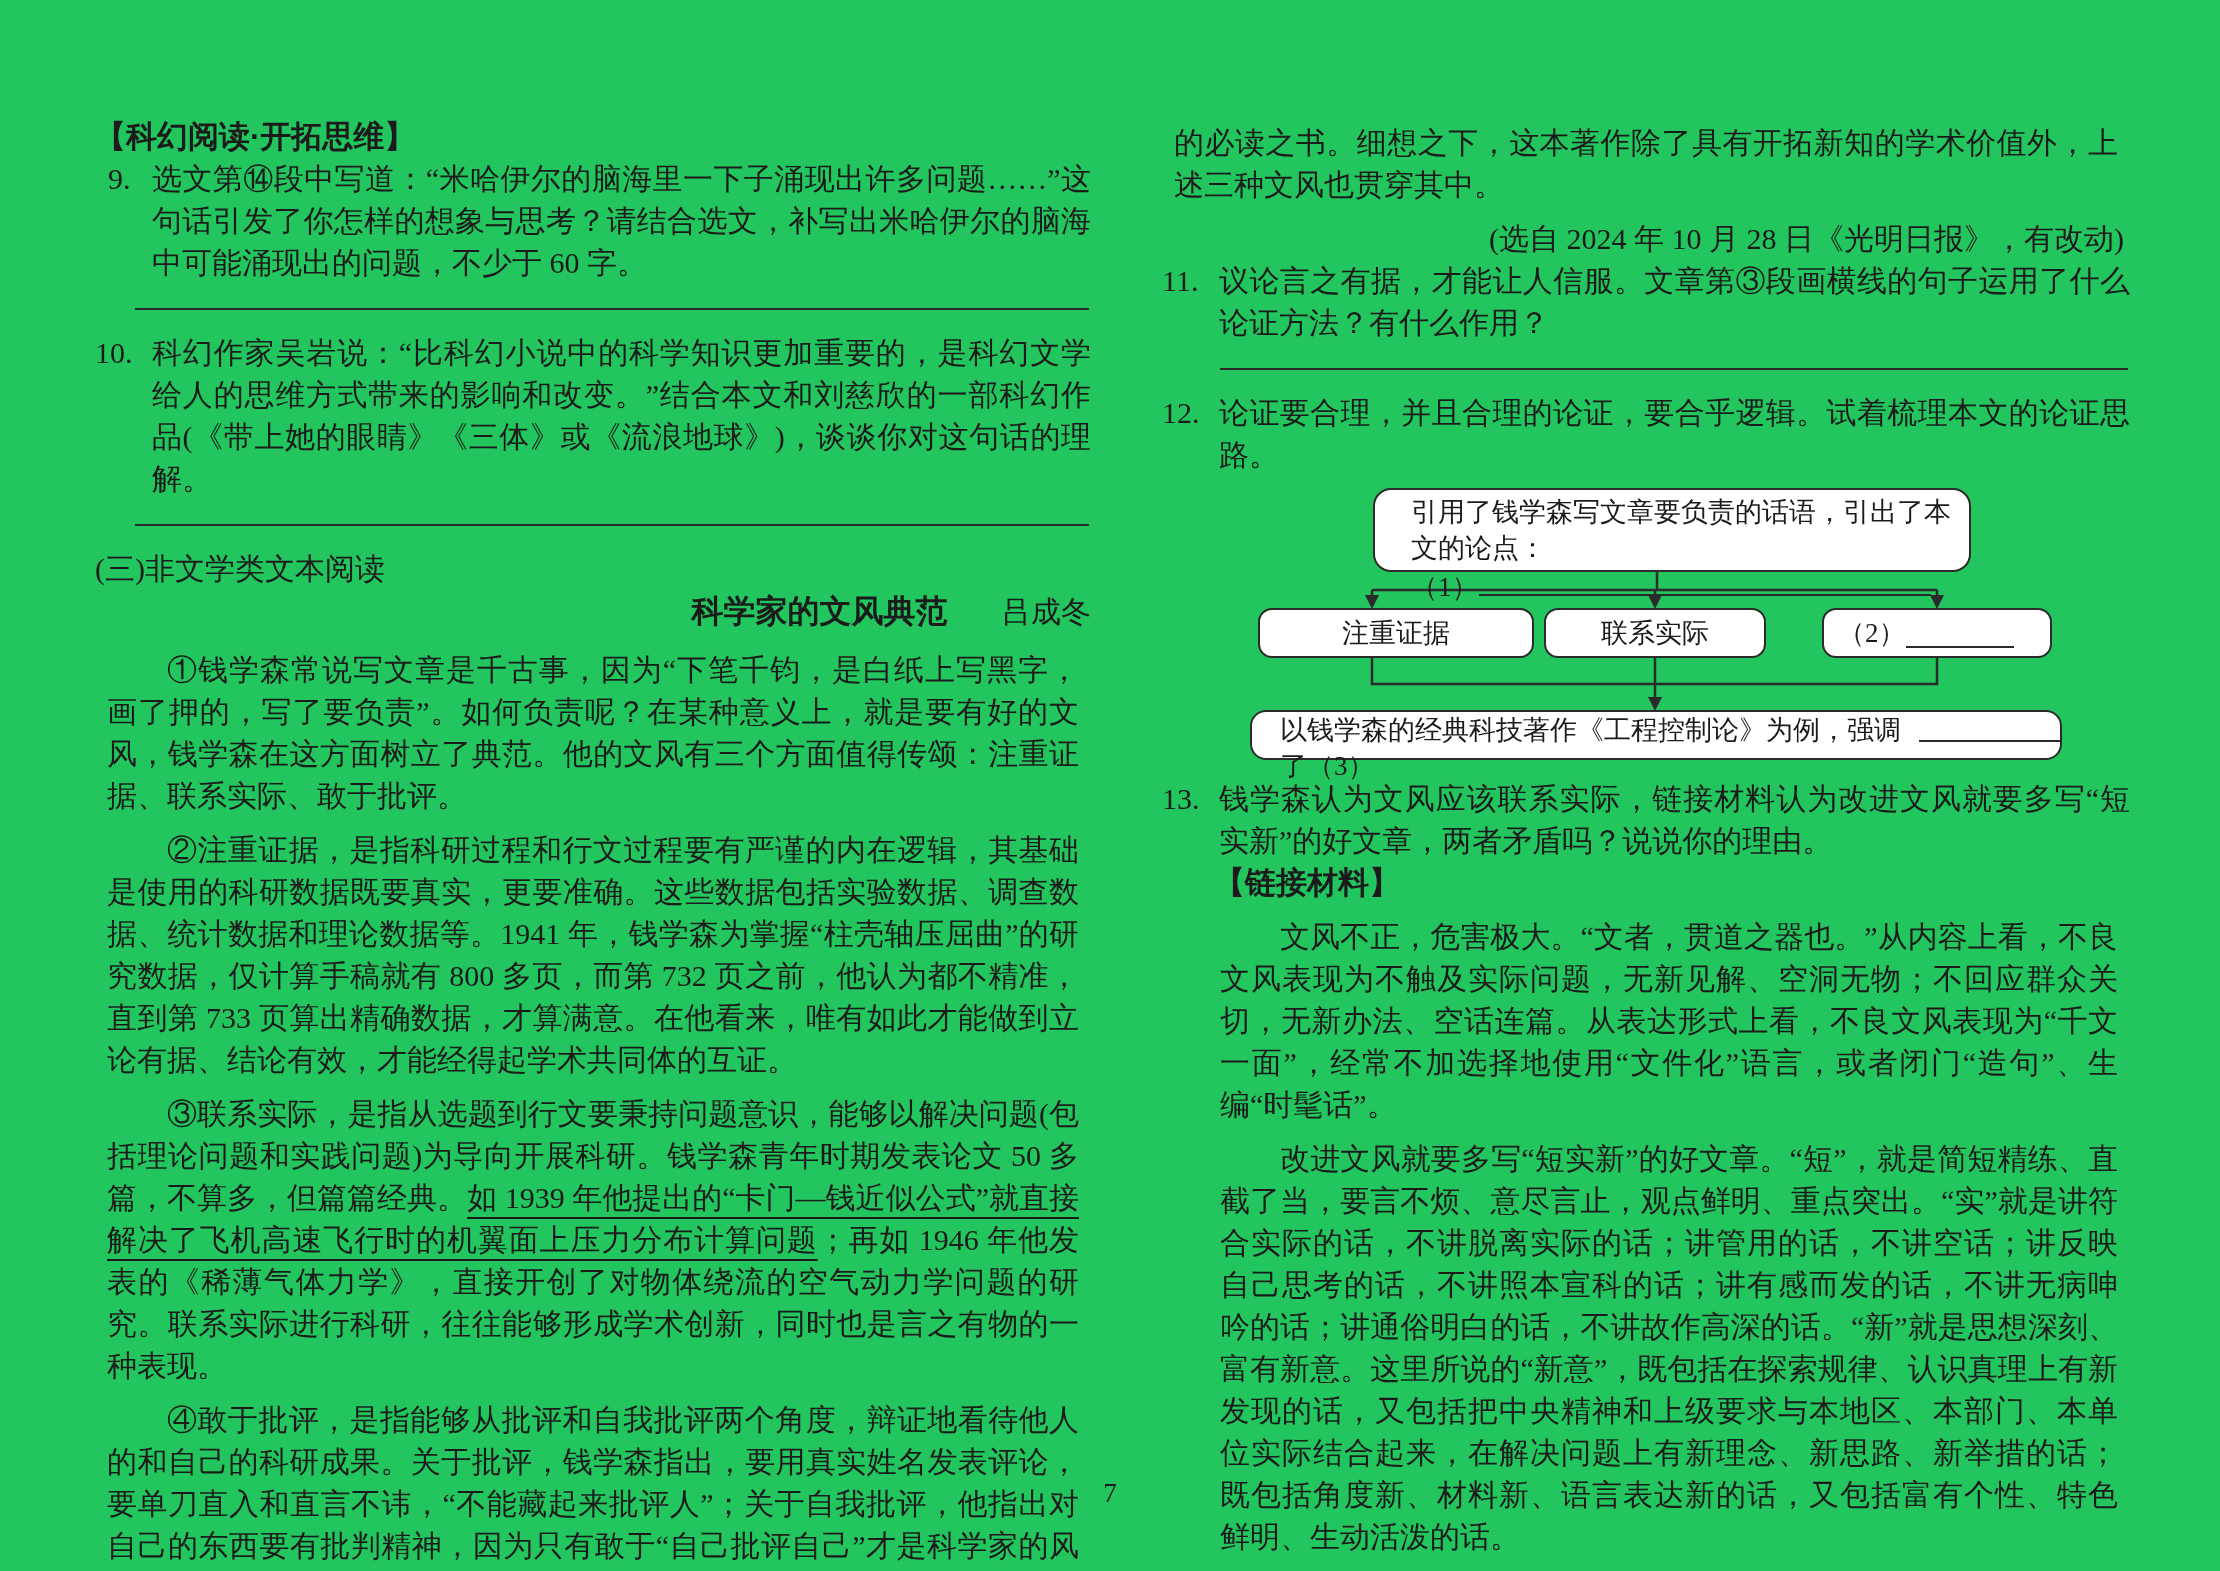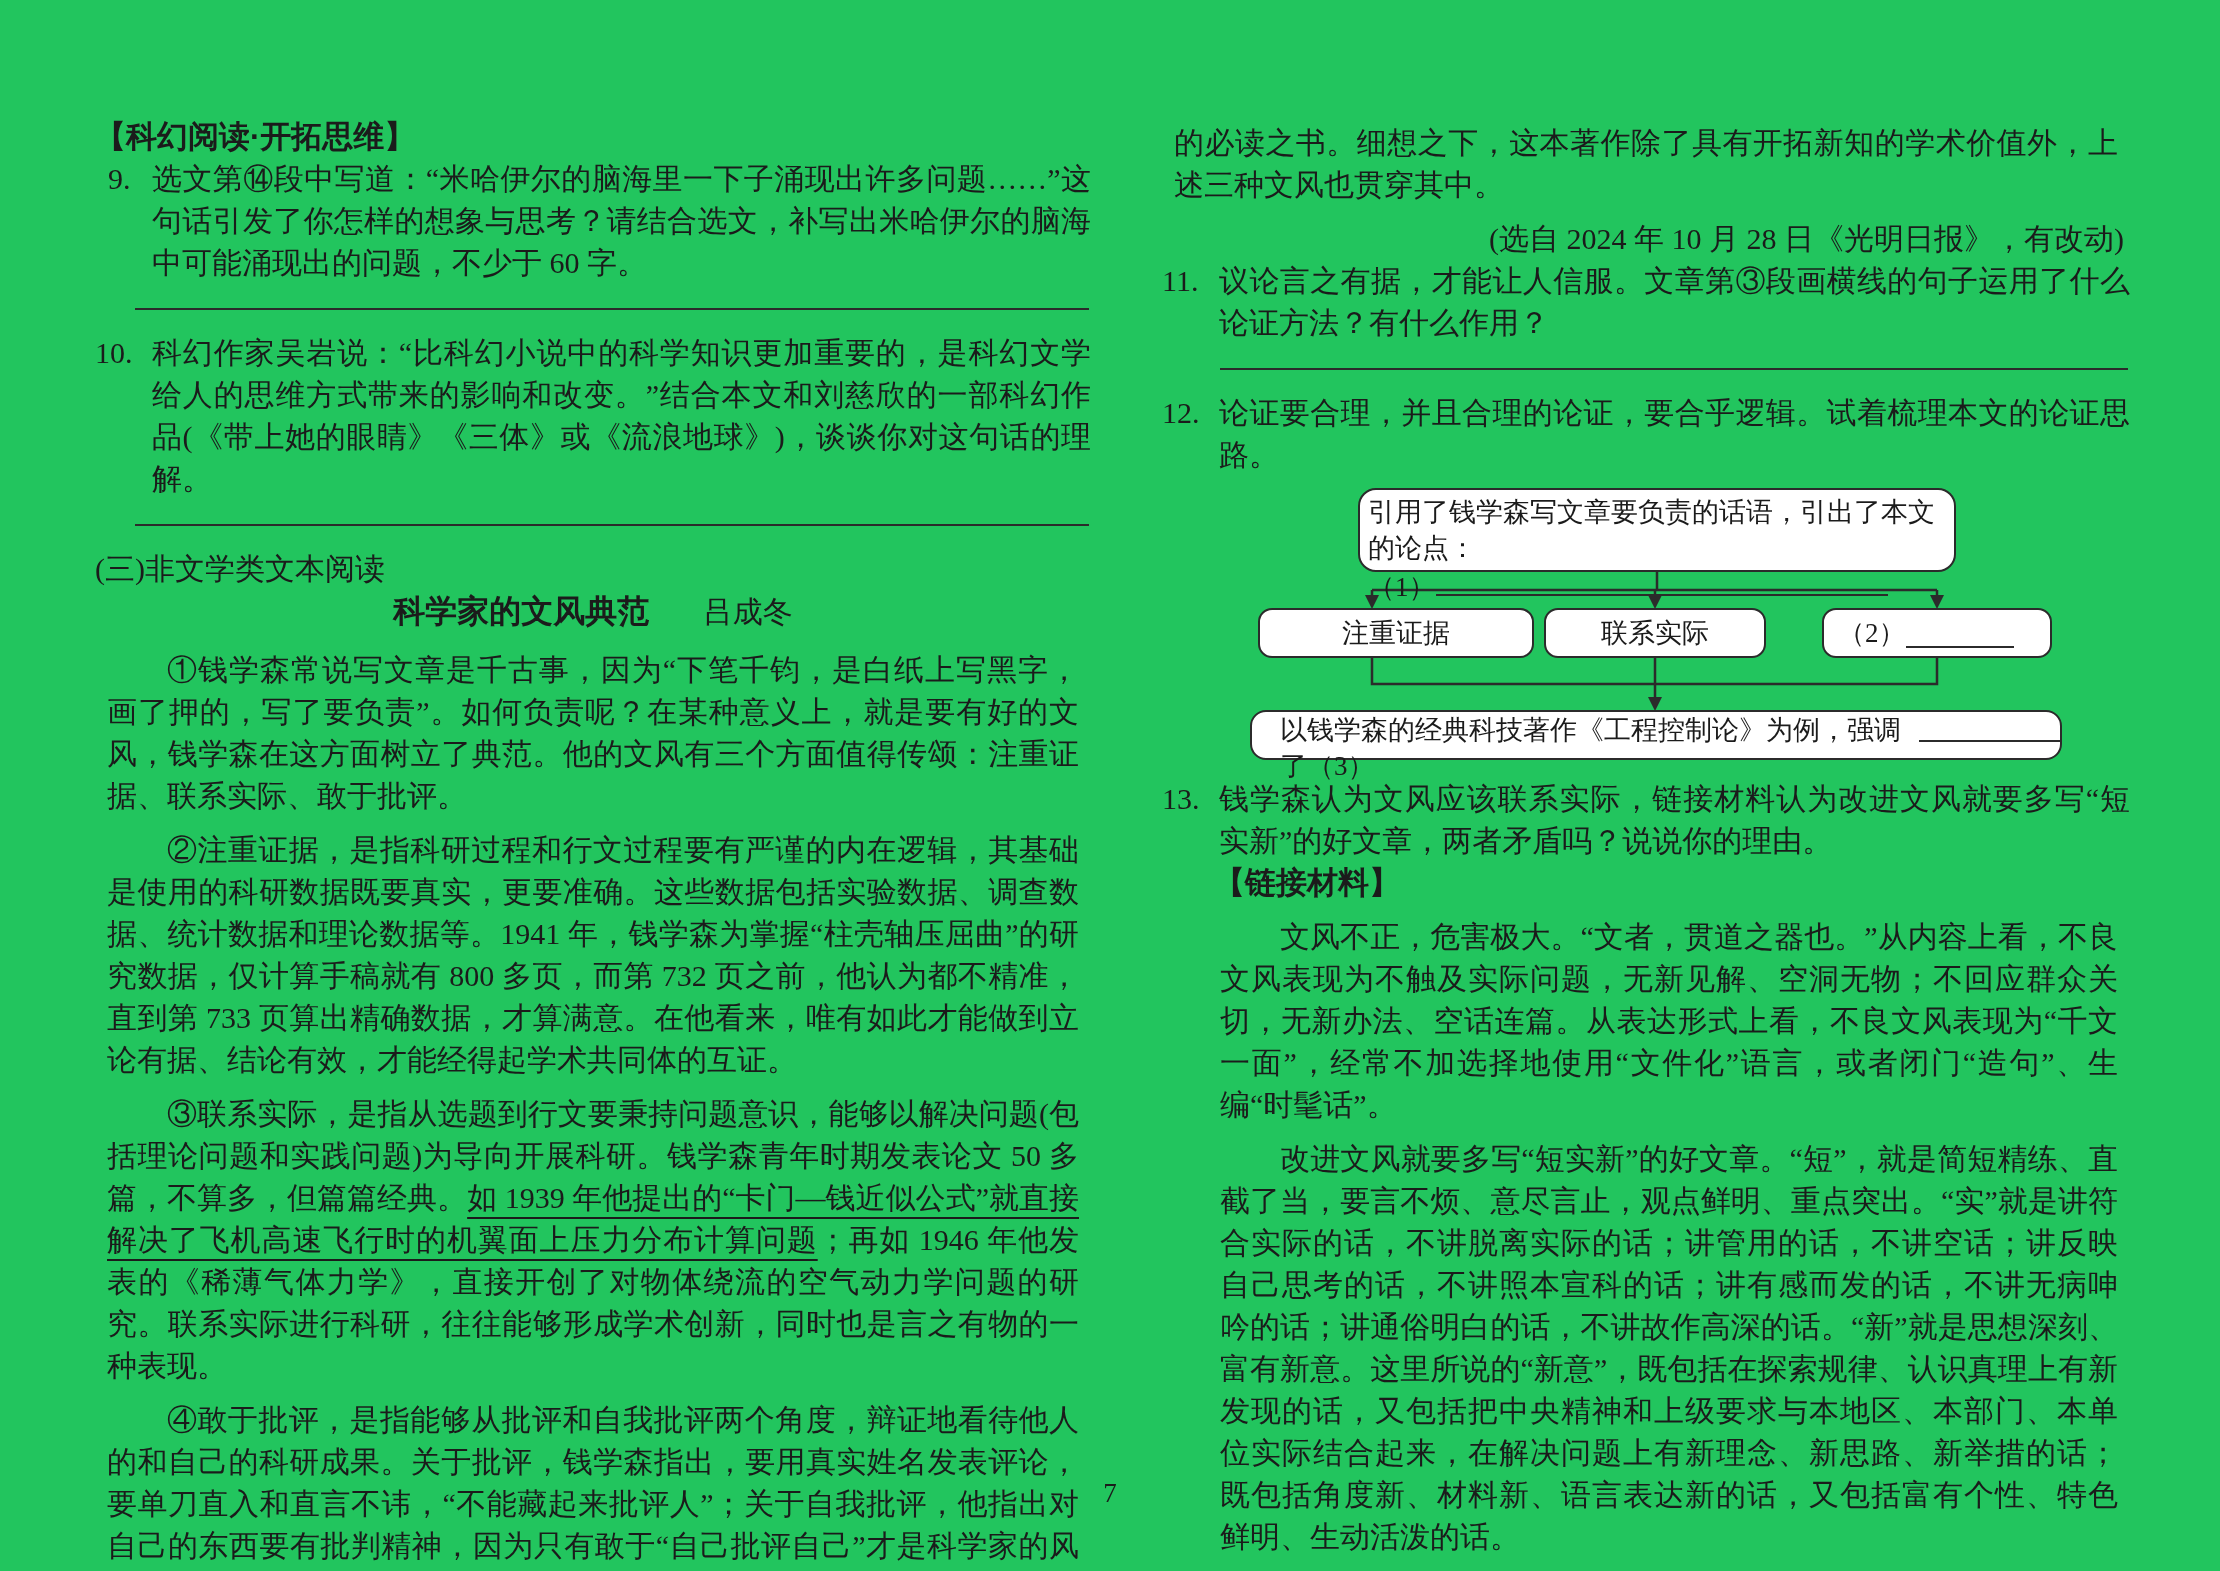--- a/index.html
+++ b/index.html
@@ -31,21 +31,21 @@
 
   .ans-line {
     border-top:2px solid #2b2b2b;
     height:0;
     margin:24px 2px 22px 40px;
   }
   .ans-line-r { margin-left:58px; }
 
   .subsec { margin-top:2px; }
 
-  .title-row { text-align:center; margin:0 0 16px 0; }
+  .title-row { text-align:right; margin:0 0 16px 0; }
   .essay-title {
     font-family:"Liberation Sans","DejaVu Sans",sans-serif;
     font-weight:bold;
     font-size:32px;
   }
   .essay-author { margin-left:46px; font-size:30px; }
 
   p.essay, p.link-p { margin:12px; text-align:justify; text-indent:2em; }
   p.noindent { text-indent:0; }
   .ul {
@@ -69,22 +69,22 @@
   .fc-svg { position:absolute; left:0; top:0; }
   .fc-box {
     position:absolute;
     box-sizing:border-box;
     border:2.5px solid #2b2b2b;
     border-radius:16px;
     background:#ffffff;
     text-align:left;
   }
   .fc-top {
-    left:108px; top:0; width:598px; height:84px;
-    padding:4px 14px 0 8px;
+    left:123px; top:0; width:598px; height:84px;
+    padding:4px 14px 0 36px;
     border-radius:18px;
   }
   .fc-mid { top:120px; height:50px; display:flex; align-items:center; justify-content:center; border-radius:14px; }
   .fc-b1 { left:8px;   width:276px; }
   .fc-b2 { left:294px; width:222px; }
   .fc-b3 { left:572px; width:230px; justify-content:flex-start; padding-left:14px; }
   .fc-bottom {
     left:0; top:222px; width:812px; height:50px;
     display:flex; 
     padding-left:28px; border-radius:16px;

